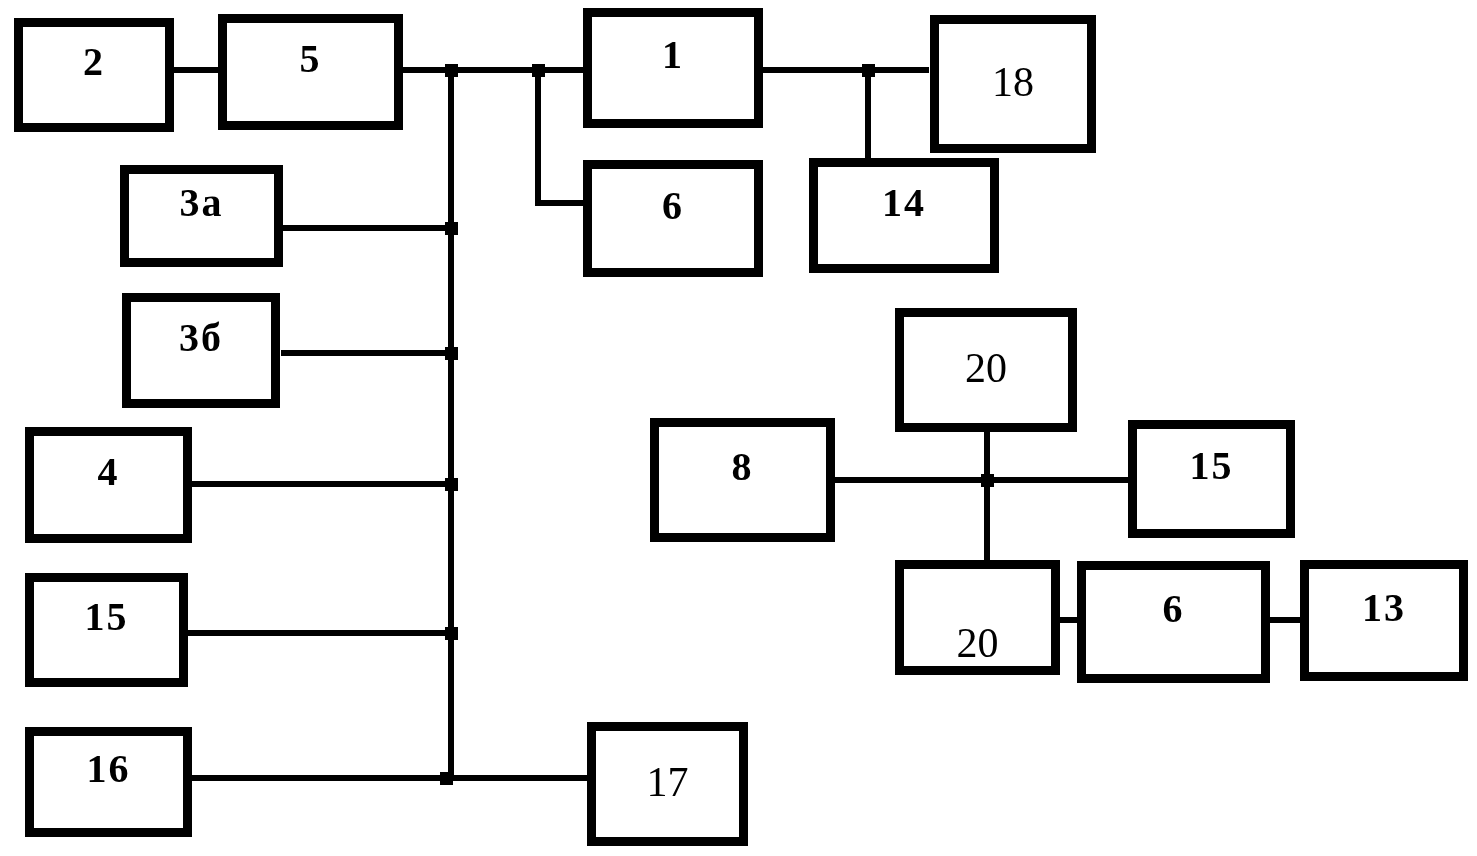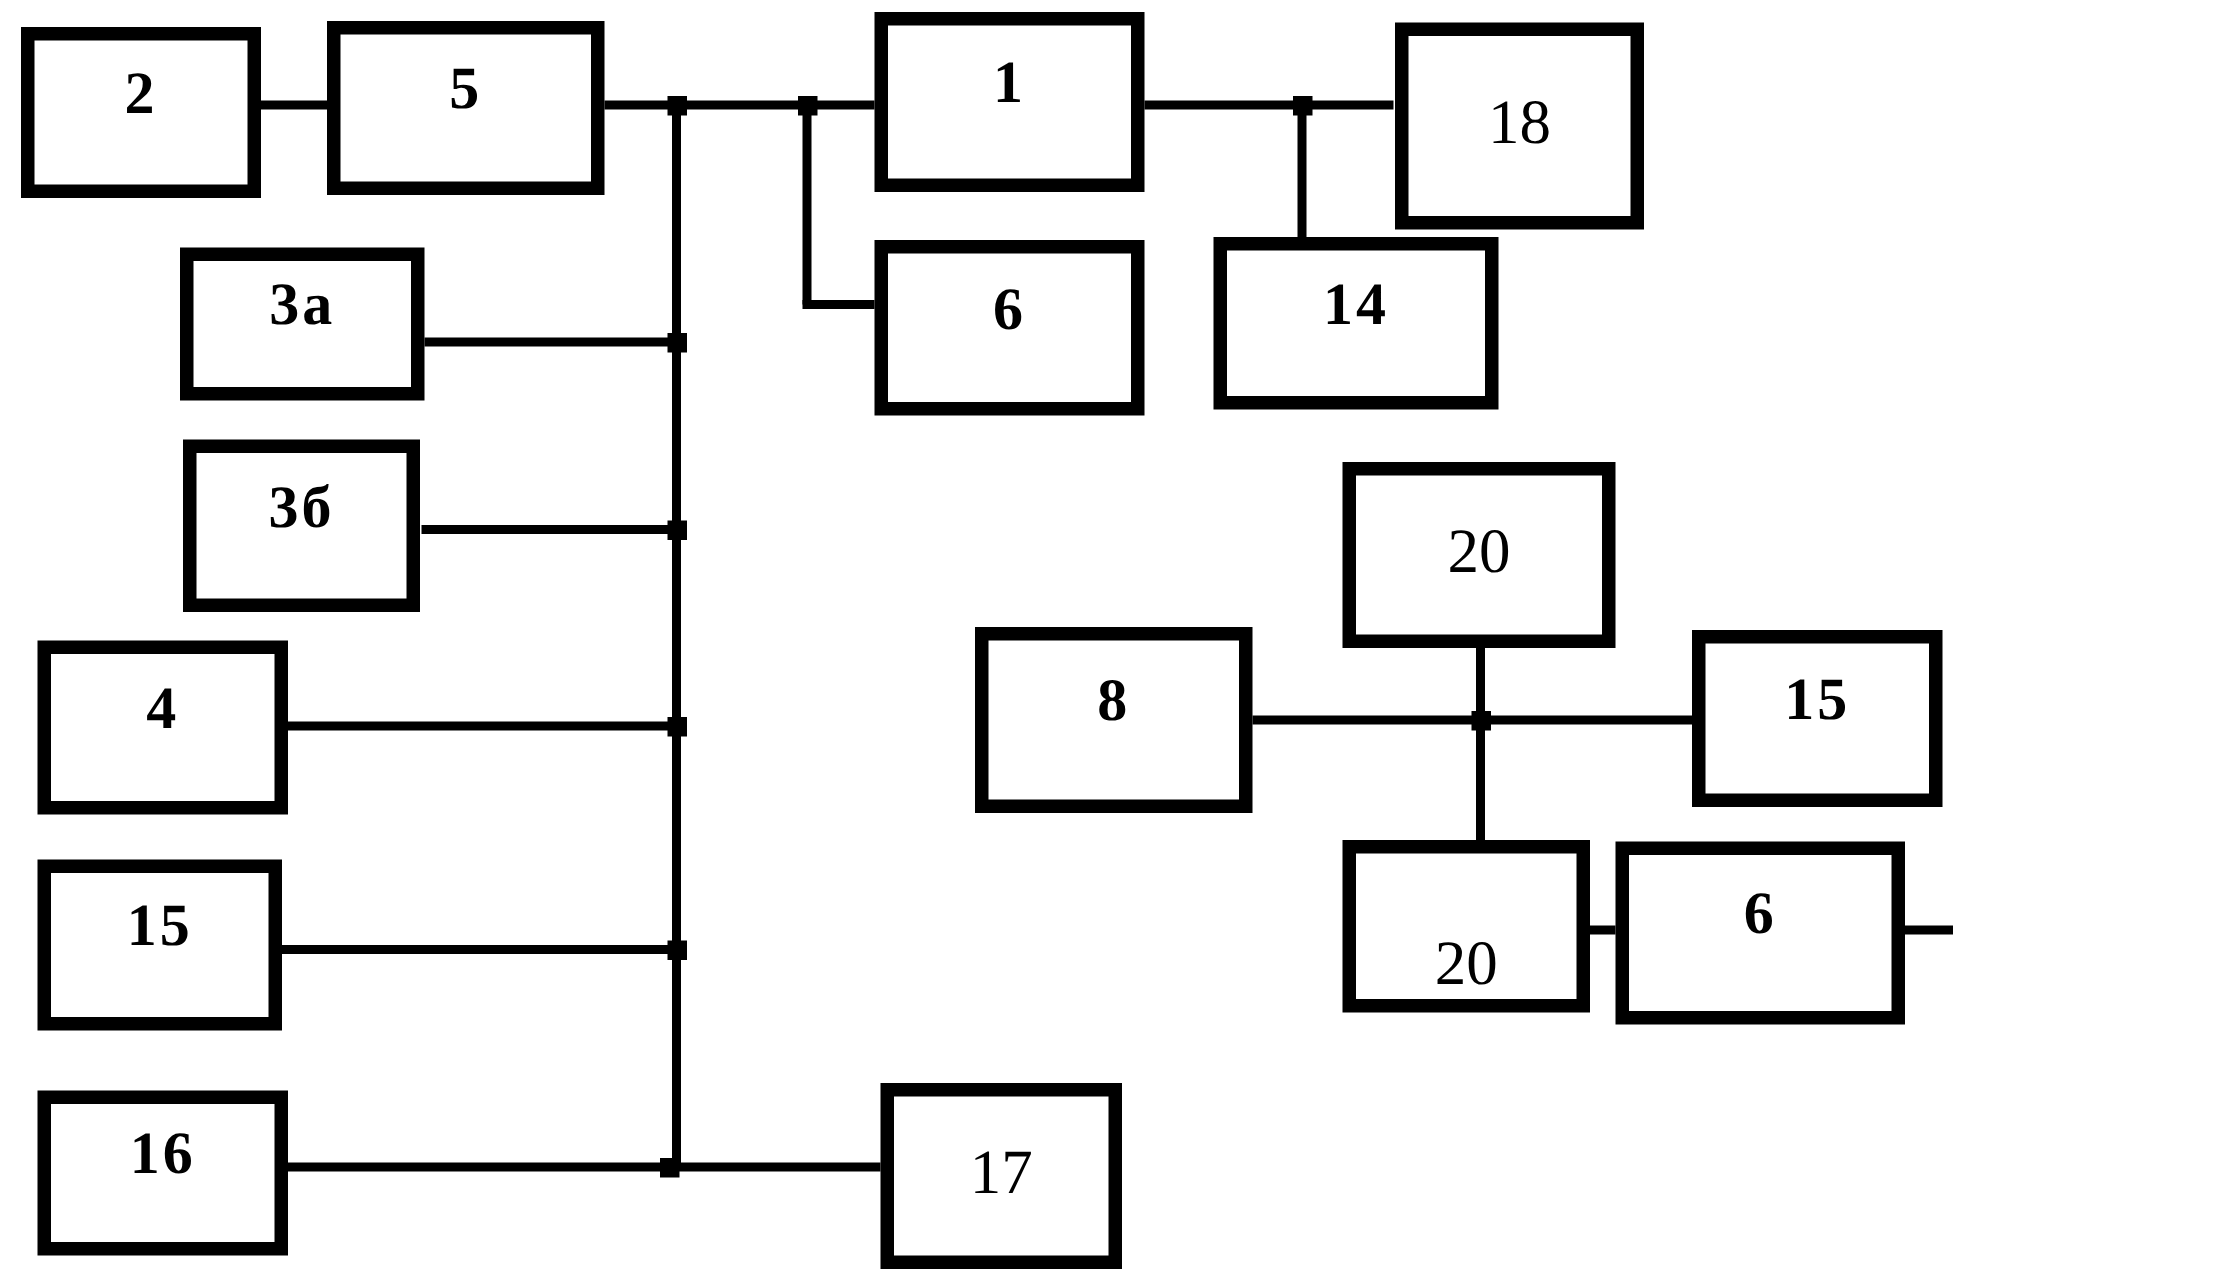--- a/index.html
+++ b/index.html
@@ -101,20 +101,23 @@
     </div>
     <div class="block degraded" style="left: 650px; top: 418px; width: 185px; height: 124px; border-width: 9px; border-color: rgb(0, 0, 0);">
       <span class="block-label">8</span>
     </div>
     <div class="block degraded" style="left: 1128px; top: 420px; width: 167px; height: 118px; border-width: 9px; border-color: rgb(0, 0, 0);">
       <span class="block-label">15</span>
     </div>
     <div class="block degraded" style="left: 1077px; top: 561px; width: 193px; height: 122px; border-width: 9px; border-color: rgb(0, 0, 0);">
       <span class="block-label">6</span>
     </div>
+    <div class="block degraded" style="left: 1300px; top: 560px; width: 168px; height: 121px; border-width: 9px; border-color: rgb(0, 0, 0);">
+      <span class="block-label">13</span>
+    </div>
     <div class="block degraded" style="left: 773px; top: 158px; width: 190px; height: 115px; border-width: 9px; border-color: rgb(0, 0, 0); margin-left: 36px;">
       <span class="block-label">14</span>
     </div>
     <div class="block degraded" style="left: 25px; top: 573px; width: 163px; height: 114px; border-width: 9px; border-color: rgb(0, 0, 0);">
       <span class="block-label">15</span>
     </div>
     <div class="block degraded" style="left: 25px; top: 727px; width: 167px; height: 110px; border-width: 9px; border-color: rgb(0, 0, 0);">
       <span class="block-label">16</span>
     </div>
     <div class="block clean" style="left: 587px; top: 722px; width: 161px; height: 124px; border-width: 9px; border-color: rgb(0, 0, 0);">

